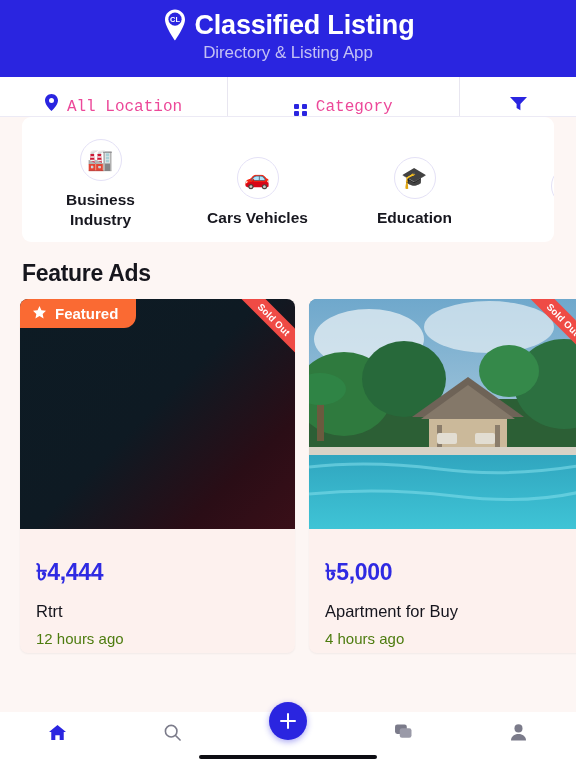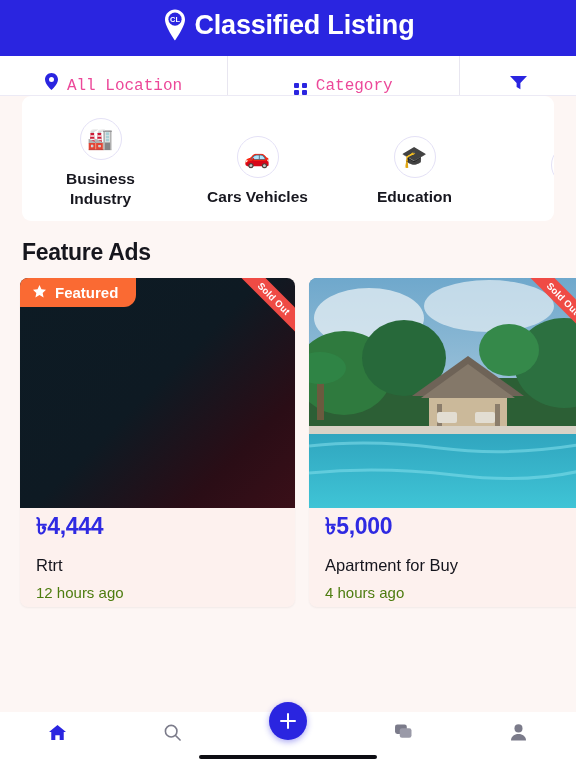--- a/index.html
+++ b/index.html
@@ -102,21 +102,21 @@
   }
   .ribbon {
     position:absolute; top:0; right:0; width:62px; height:62px; overflow:hidden; z-index:4;
   }
   .ribbon i {
     position:absolute; display:block; width:92px; text-align:center;
     background:#ef4b45; color:#ffffff; font-size:9.5px; font-weight:bold;
     padding:3px 0; transform:rotate(45deg); right:-25px; top:12px;
     font-style:normal; letter-spacing:.2px;
   }
-  .ad-body { padding:0 16px 6px; }
+  .ad-body { padding:0 16px 6px;margin-top:25px; }
   .ad-price { font-size:23px; font-weight:bold; color:#2f2ae2; letter-spacing:-.3px; }
   .ad-name { font-size:16.5px; color:#15151d; margin-top:9px; }
   .ad-time { font-size:15px; color:#4d7c0f; margin-top:9px; }
 
   
   .fab {
     position:absolute; left:50%; transform:translateX(-50%); bottom:28px;
     width:38px; height:38px; border-radius:50%; background:#2a25e0;
     display:flex; align-items:center; justify-content:center; z-index:20;
     box-shadow:0 2px 6px rgba(42,37,224,.4);
@@ -148,20 +148,21 @@
     <div class="brandrow">
       <span class="pinlogo">
         <svg width="26" height="34" viewBox="0 0 26 34">
           <path d="M13 1.5c-5.5 0-10 4.4-10 9.9 0 7.3 10 21 10 21s10-13.7 10-21c0-5.5-4.5-9.9-10-9.9z" fill="#ffffff"></path>
           <circle cx="13" cy="11.2" r="6.6" fill="#2a25e0"></circle>
           <text x="13" y="14.3" font-family="Liberation Sans, sans-serif" font-size="7.4" font-weight="bold" fill="#ffffff" text-anchor="middle">CL</text>
         </svg>
       </span>
       <span class="app-title">Classified Listing</span>
     </div>
+    <div class="app-sub">Directory &amp; Listing App</div>
   </div>
 
   <div class="filterbar">
     <div class="fb-cell fb-loc">
       <span>
         <svg width="13" height="17" viewBox="0 0 13 17">
             <path d="M6.5 0C2.9 0 0 2.9 0 6.5 0 11.4 6.5 17 6.5 17S13 11.4 13 6.5C13 2.9 10.1 0 6.5 0zm0 9a2.5 2.5 0 1 1 0-5 2.5 2.5 0 0 1 0 5z" fill="#2a25e0"></path>
           </svg>
       </span>
       <span>All Location</span>

